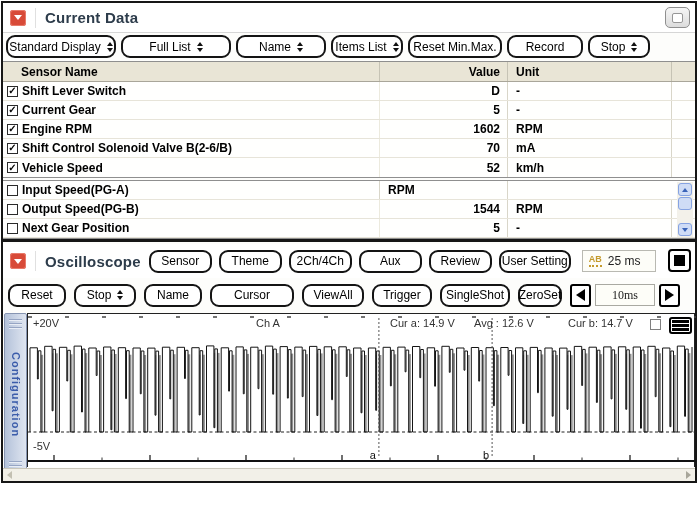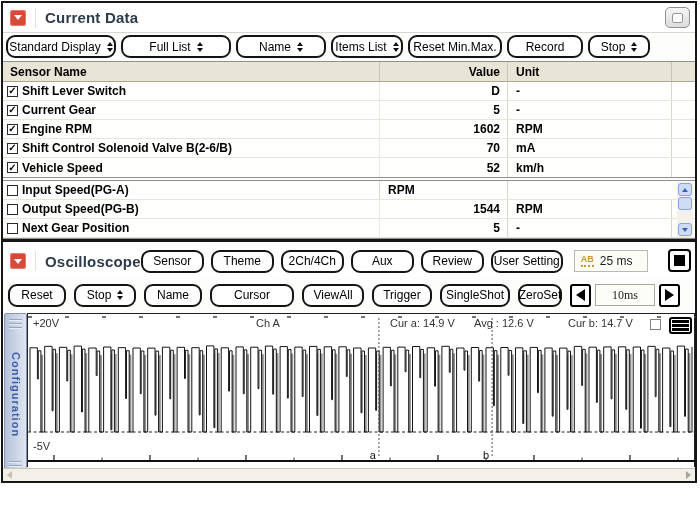--- a/index.html
+++ b/index.html
@@ -61,21 +61,21 @@
             display:flex; align-items:center; justify-content:center; }
   .vs-thumb { width:14px; height:13px; background:#cfdcf6; border:1px solid #86a3e2; border-radius:3px; margin-top:1px; }
   .vs-sp { flex:1; }
   .tri-u { width:0; height:0; border-left:3px solid transparent; border-right:3px solid transparent; border-bottom:4px solid #3a63b8; }
   .tri-d { width:0; height:0; border-left:3px solid transparent; border-right:3px solid transparent; border-top:4px solid #3a63b8; }
 
   .divider { position:absolute; left:0; top:236px; width:100%; height:3px; background:#161616; }
 
   
   .osc-titlebar { top:241px; height:34px; background:#fff; }
-  .osc-btnrow { display:flex; gap:7px; margin-left:0; }
+  .osc-btnrow { display:flex; gap:7px; margin-left:8px; }
   .osc-btnrow .rbtn { width:63px; }
   .ab-box { display:flex; align-items:center; gap:6px; width:74px; height:22px; border:1px solid #b9b9b2;
             background:#fdfdf8; margin-left:11px; padding-left:6px; }
   .ab-ic { font-size:9px; font-weight:700; color:#c49a2e; line-height:1; border-bottom:2px dotted #c49a2e; padding-bottom:1px; }
   .ab-val { font-size:12px; color:#222; }
   .blk-btn { position:absolute; right:4px; top:5px; width:23px; height:23px; border:2px solid #000; border-radius:4px;
              background:#fff; display:flex; align-items:center; justify-content:center; }
   .blk-btn span { width:11px; height:11px; background:#000; }
 
   .osc-toolbar2 { position:absolute; top:276px; left:0; width:100%; height:32px; display:flex;
@@ -172,21 +172,21 @@
         <span>Stop</span>
         <span class="spin">
             <i class="up"></i>
             <i class="dn"></i>
           </span>
       </button>
     </div>
 
     <div class="dtable t1">
       <div class="thead">
-        <div class="cell c-name" style="padding-left:7px">Sensor Name</div>
+        <div class="cell c-name" style="padding-left:18px">Sensor Name</div>
         <div class="cell c-val">Value</div>
         <div class="cell c-unit">Unit</div>
         <div class="cell c-last"></div>
       </div>
       <div class="trow">
         <div class="cell c-name">
             <span class="cb checked"></span>
             <span>Shift Lever Switch</span>
           </div>
         <div class="cell c-val">D</div>

